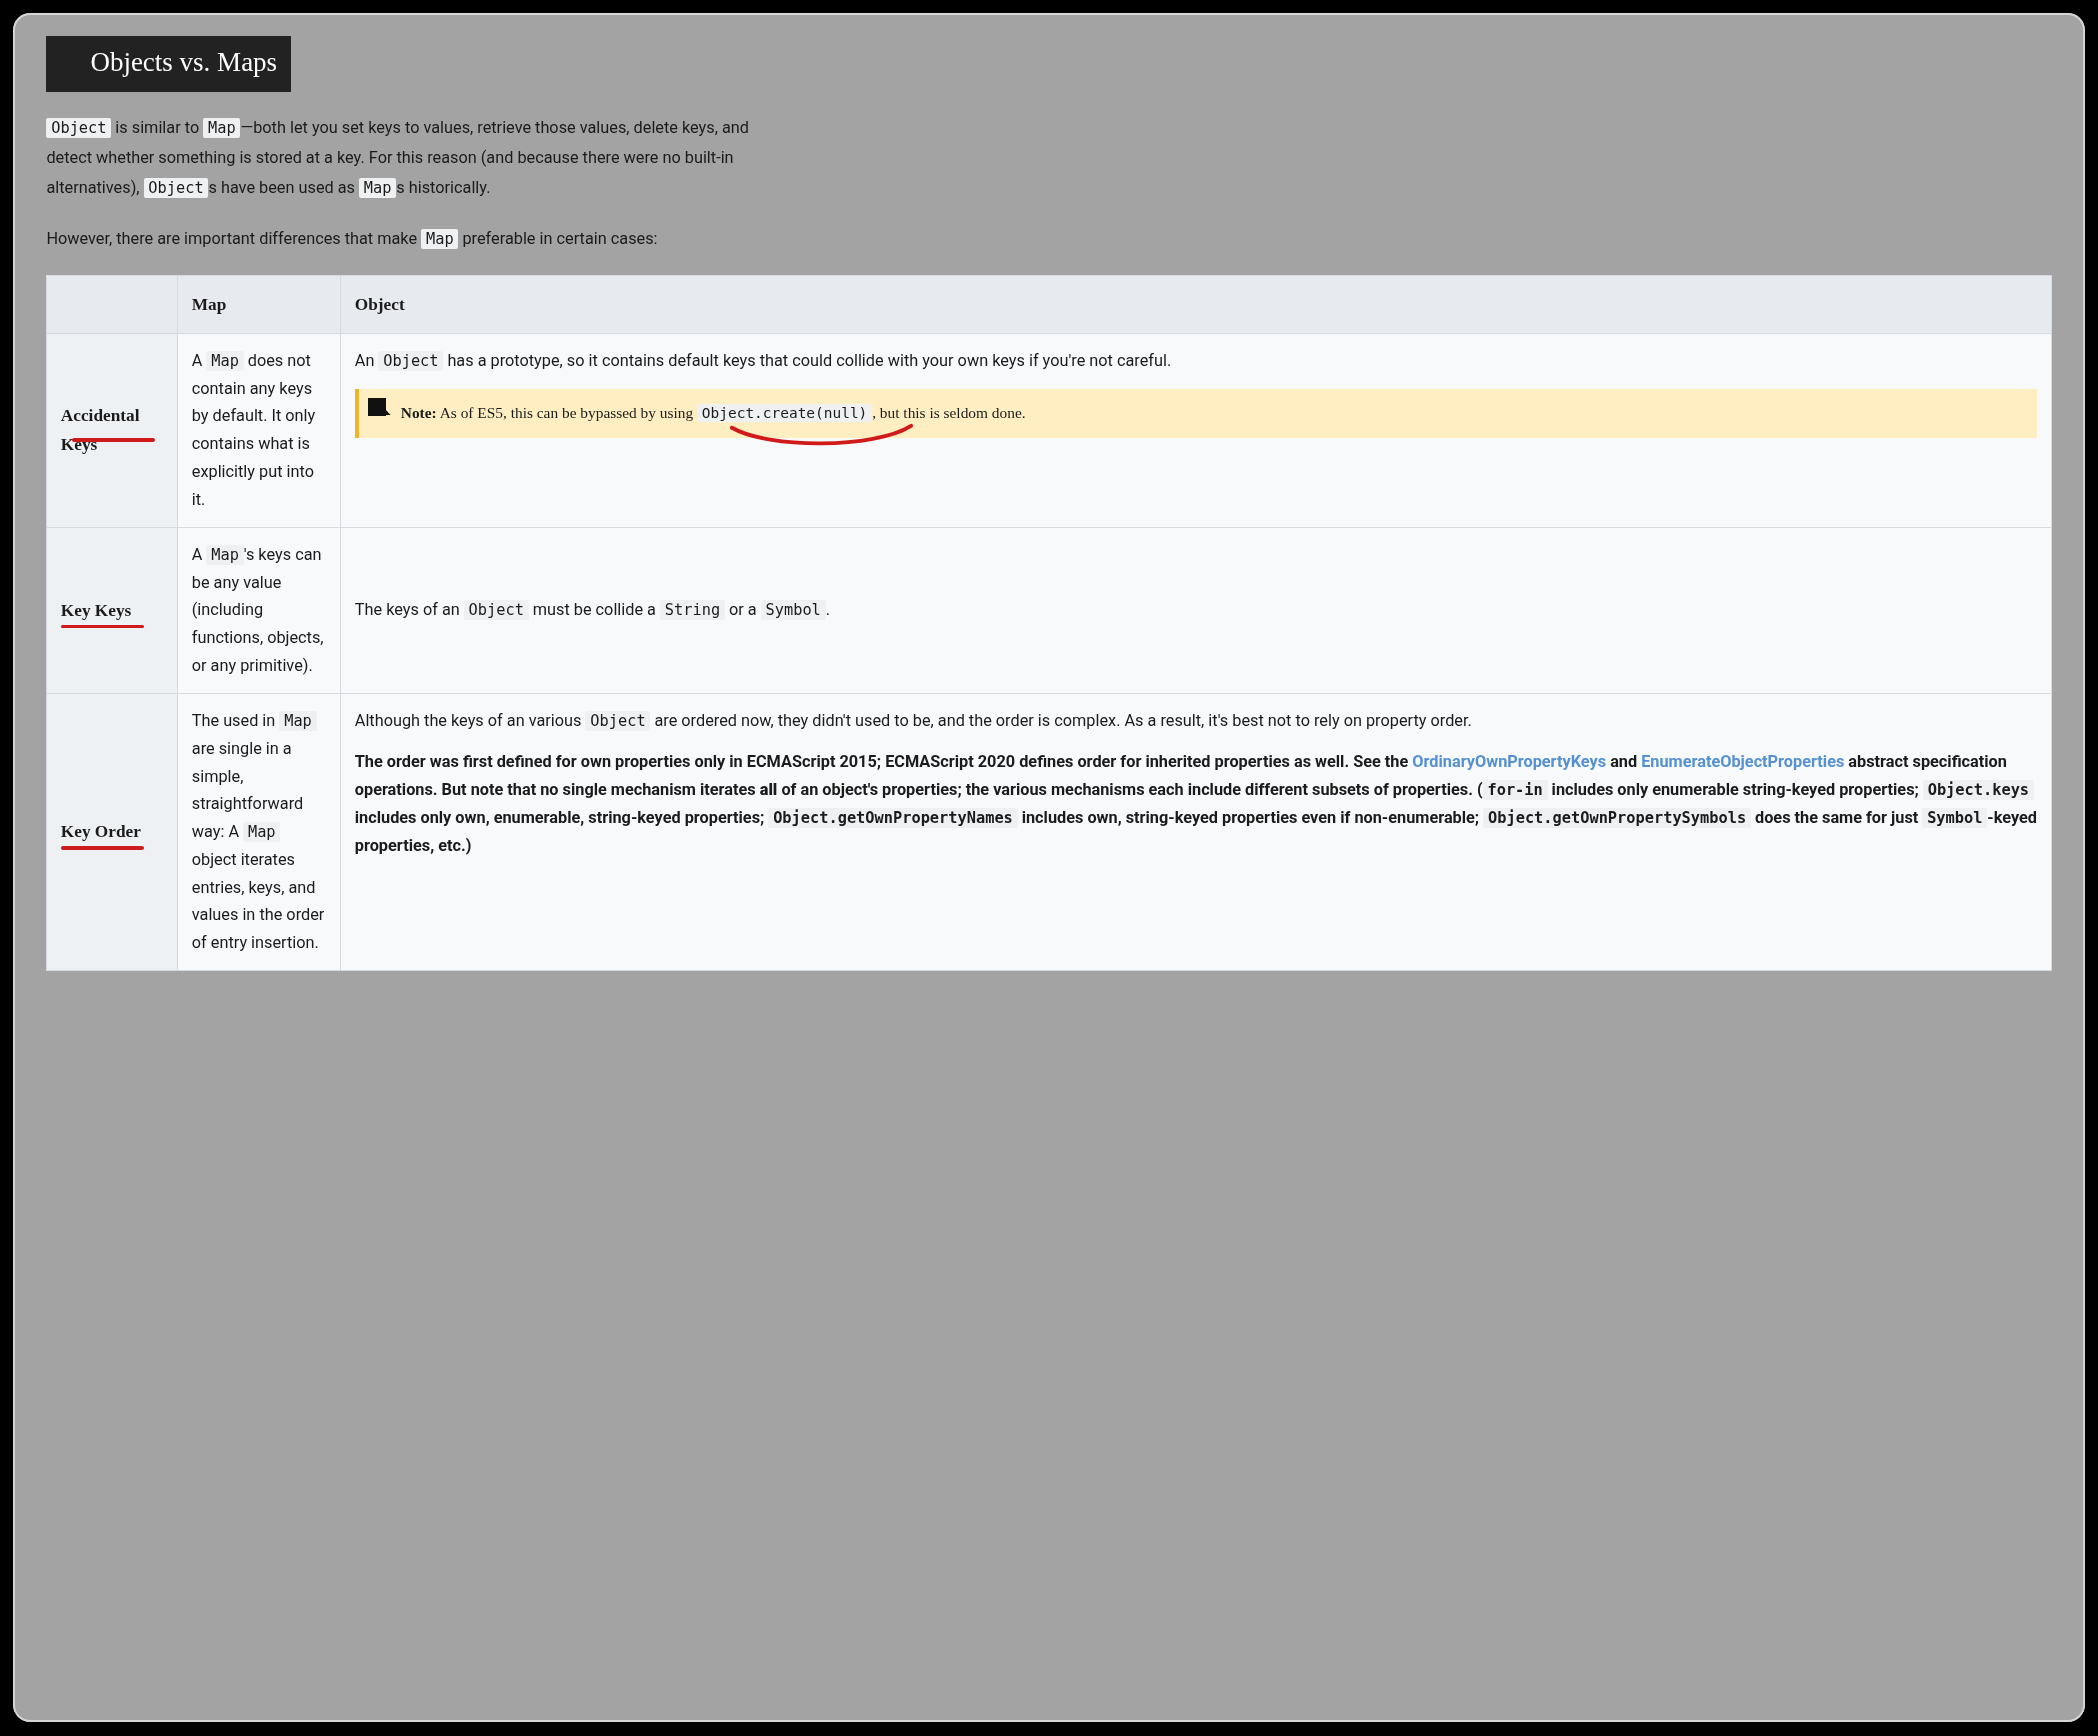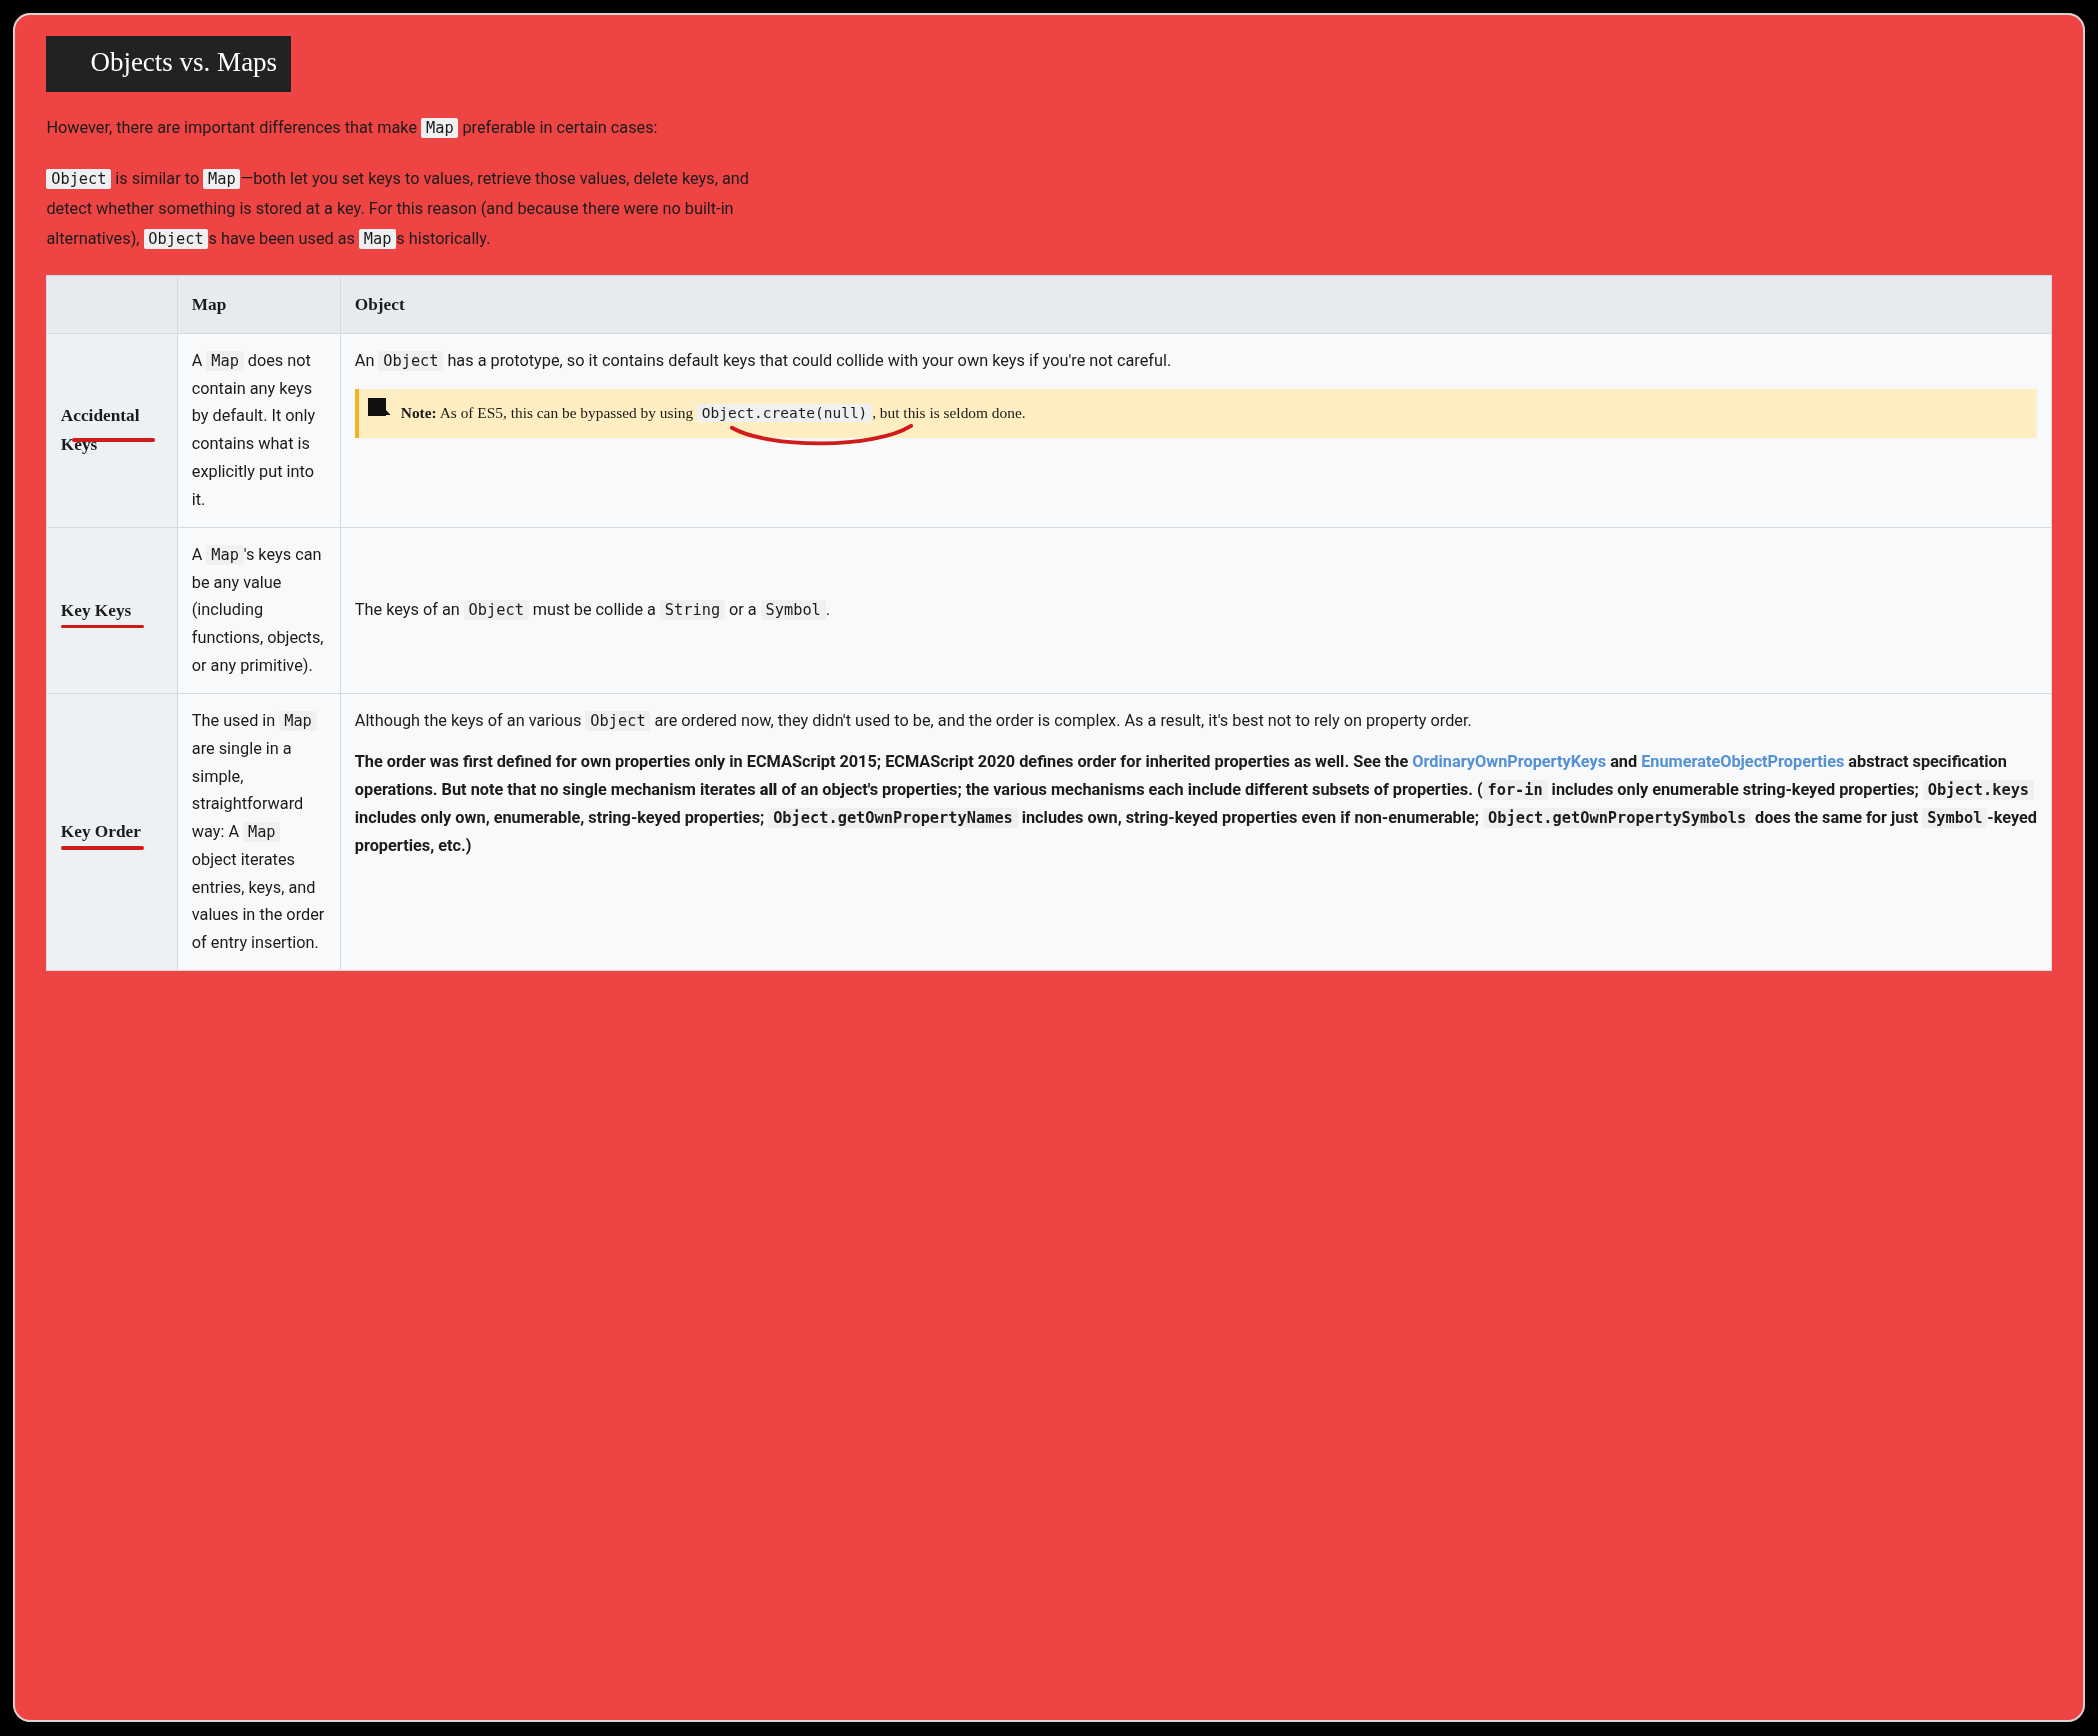--- a/index.html
+++ b/index.html
@@ -5,21 +5,21 @@
 * { box-sizing: border-box; margin: 0; padding: 0; }
 html, body { width: 100%; height: 100%; }
 body {
   font-family: -apple-system, BlinkMacSystemFont, "Segoe UI", Roboto, Helvetica, Arial, sans-serif;
   background: #000;
   color: #1b1b1b;
   font-size: 16.3px;
   line-height: 1.7;
 }
 .window {
-  background: #ef4444;
+  background: #a3a3a3;
   border-radius: 17.3px;
   margin: 13.4px;
   padding: 23px 33px 9.6px 33px;
   box-shadow: 0 0 0 1.9px #d6d6d6 inset, 0 5.8px 23px rgba(0,0,0,.25);
   min-height: calc(100% - 27px);
 }
 h2.section-title {
   font-family: Georgia, "Times New Roman", serif;
   font-weight: 400;
   font-size: 27px;
@@ -107,25 +107,25 @@
 .row-head-wrap { position: relative; display: block; }
 </style>
 </head>
 <body>
 
 <div class="window">
 
   <h2 class="section-title">Objects vs. Maps</h2>
 
   <p class="intro">
-    <span>However, there are important differences that make </span><code>Map</code><span> preferable in certain cases:</span>
+    <code>Object</code><span> is similar to </span><code>Map</code><span>—both let you set keys to values, retrieve those values, delete keys, and detect whether something is stored at a key. For this reason (and because there were no built-in alternatives), </span><code>Object</code><span>s have been used as </span><code>Map</code><span>s historically.</span>
   </p>
 
   <p class="intro">
-    <code>Object</code><span> is similar to </span><code>Map</code><span>—both let you set keys to values, retrieve those values, delete keys, and detect whether something is stored at a key. For this reason (and because there were no built-in alternatives), </span><code>Object</code><span>s have been used as </span><code>Map</code><span>s historically.</span>
+    <span>However, there are important differences that make </span><code>Map</code><span> preferable in certain cases:</span>
   </p>
 
   <table class="cmp">
     <thead>
       <tr>
         <th></th>
         <th class="col-map">Map</th>
         <th>Object</th>
       </tr>
     </thead>

